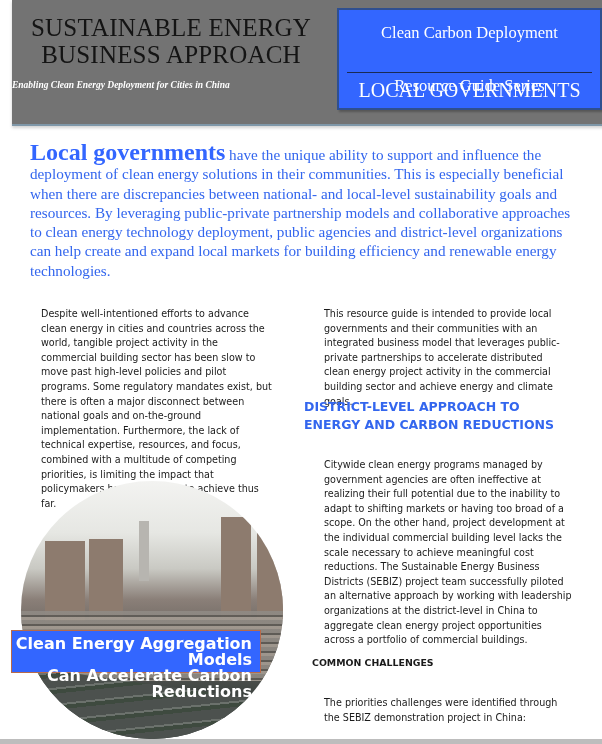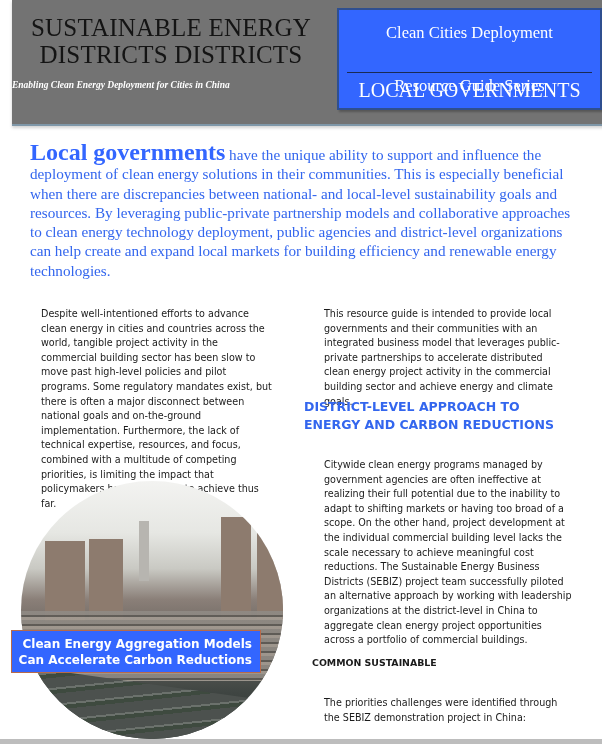--- a/index.html
+++ b/index.html
@@ -77,36 +77,36 @@
     .bldg.far { background: #b7b5b0; }
     .rows { position: absolute; left: 0; top: 130px; width: 100%; height: 70px;
       background: repeating-linear-gradient(180deg, #8f8a84 0 4px, #5d5a55 4px 6px, #a49c93 6px 9px); opacity: 0.9; }
     .road { position: absolute; left: -10px; top: 205px; width: 300px; height: 70px;
       background: repeating-linear-gradient(166deg, #4c514e 0 10px, #6b716c 10px 12px, #3e4a3f 12px 16px);
       transform: rotate(8deg); }
     .caption {
       position: absolute; left: 11px; top: 630px; width: 250px; height: 43px;
       background: #3366ff; border: 1.5px solid #b86a4a;
       font-family: "DejaVu Sans", sans-serif; font-weight: bold;
-      font-size: 12px; line-height: 16px; color: #ffffff; text-align: right;
+      font-size: 16px; line-height: 16px; color: #ffffff; text-align: right;
       box-sizing: border-box; padding: 5px 8px 0 0;
     }
     .bottom-bar { position: absolute; left: 0; top: 739px; width: 602px; height: 5px; background: #bdbdbd; }
   </style>
 </head>
 <body>
 
 <div class="header">
   <div class="title">
     <div>SUSTAINABLE ENERGY</div>
-    <div>DISTRICTS DISTRICTS</div>
+    <div>BUSINESS APPROACH</div>
   </div>
   <div class="tagline">Enabling Clean Energy Deployment for Cities in China</div>
   <div class="series-box">
-    <div class="series-line1">Clean Cities Deployment</div>
+    <div class="series-line1">Clean Carbon Deployment</div>
     <div class="series-line2">Resource Guide Series</div>
     <div class="series-rule"></div>
     <div class="series-line3">LOCAL GOVERNMENTS</div>
   </div>
 </div>
 
 <div class="lead"><span class="big">Local governments</span><span> have the unique ability to support and influence the deployment of clean energy solutions in their communities.  This is especially beneficial when there are discrepancies between national- and local-level sustainability goals and resources.  By leveraging public-private partnership models and collaborative approaches to clean energy technology deployment, public agencies and district-level organizations can help create and expand local markets for building efficiency and renewable energy technologies.</span></div>
 
 <div class="col col-left">
   <p>Despite well-intentioned efforts to advance clean energy in cities and countries across the world, tangible project activity in the commercial building sector has been slow to move past high-level policies and pilot programs.  Some regulatory mandates exist, but there is often a major disconnect between national goals and on-the-ground implementation.  Furthermore, the lack of technical expertise, resources, and focus, combined with a multitude of competing priorities, is limiting the impact that policymakers have been able to achieve thus far.</p>
@@ -133,19 +133,19 @@
 
 <div class="heading-blue">
   <div>DISTRICT-LEVEL APPROACH TO</div>
   <div>ENERGY AND CARBON REDUCTIONS</div>
 </div>
 
 <div class="col col-right2">
   <p>Citywide clean energy programs managed by government agencies are often ineffective at realizing their full potential due to the inability to adapt to shifting markets or having too broad of a scope.  On the other hand, project development at the individual commercial building level lacks the scale necessary to achieve meaningful cost reductions.  The Sustainable Energy Business Districts (SEBIZ) project team successfully piloted an alternative approach by working with leadership organizations at the district-level in China to aggregate clean energy project opportunities across a portfolio of commercial buildings.</p>
 </div>
 
-<div class="subhead">COMMON SUSTAINABLE</div>
+<div class="subhead">COMMON CHALLENGES</div>
 
 <div class="col col-right3">
   <p>The priorities challenges were identified through the SEBIZ demonstration project in China:</p>
 </div>
 
 <div class="bottom-bar"></div>
 
 </body></html>

